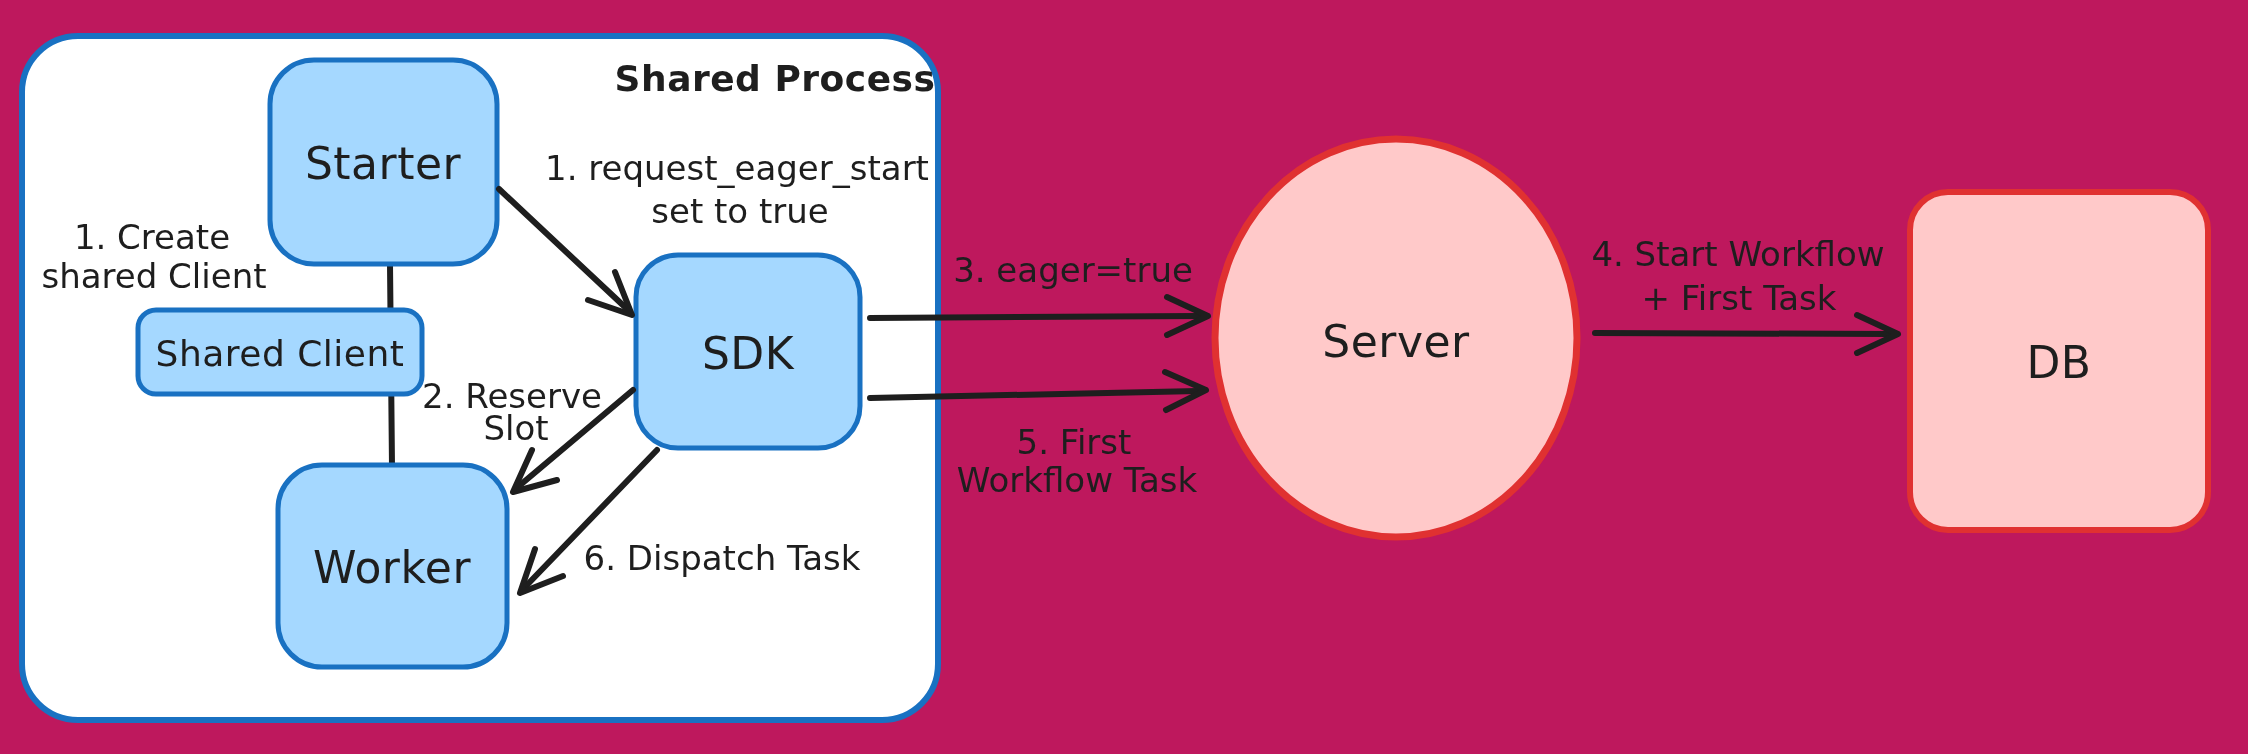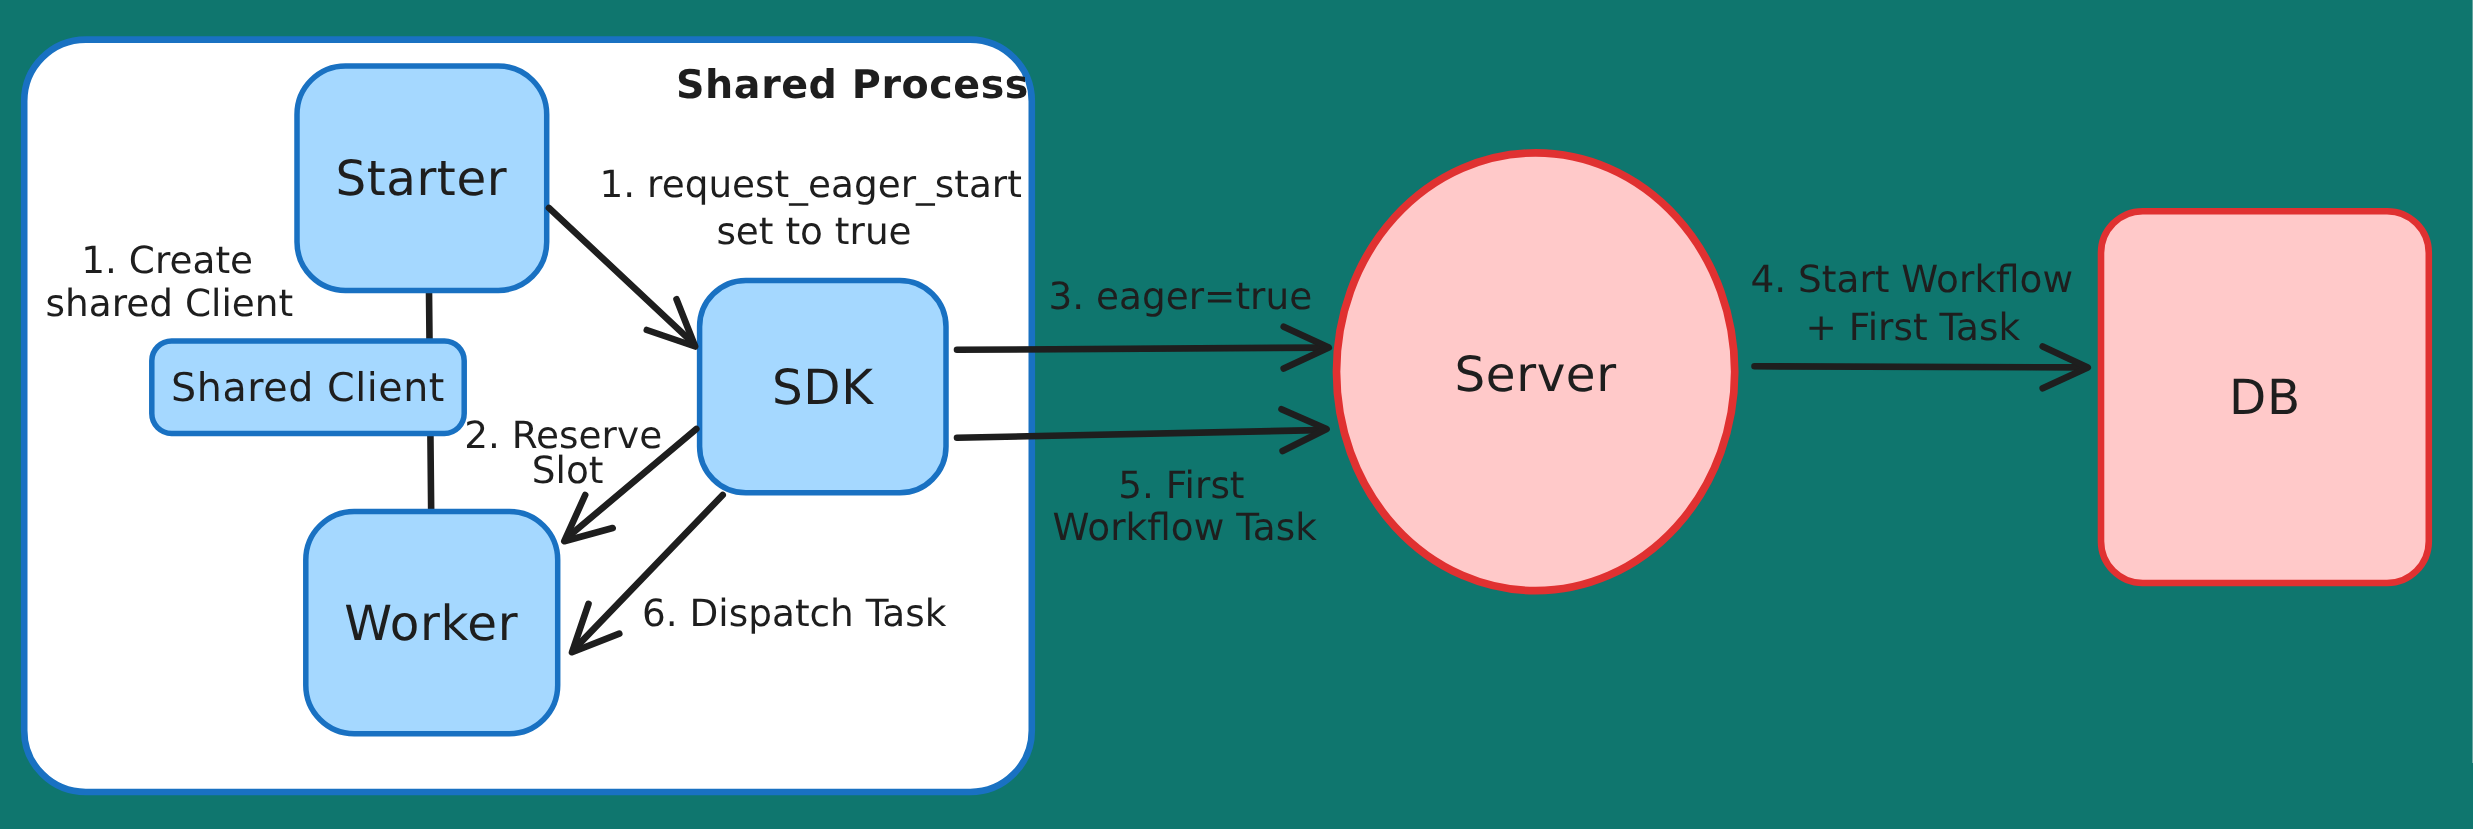--- a/index.html
+++ b/index.html
@@ -4,21 +4,21 @@
 <style>
   html, body {
     margin: 0;
     padding: 0;
     background: #ffffff;
   }
   .canvas {
     position: relative;
     width: 2248px;
     height: 754px;
-    background: #0f766e;
+    background: #be185d;
     overflow: hidden;
   }
   svg { display: block; }
   text {
     font-family: "DejaVu Sans", "Liberation Sans", sans-serif;
     fill: #1e1e1e;
     text-anchor: middle;
     dominant-baseline: central;
   }
   .node-label   { font-size: 44px; letter-spacing: 0.5px; }

